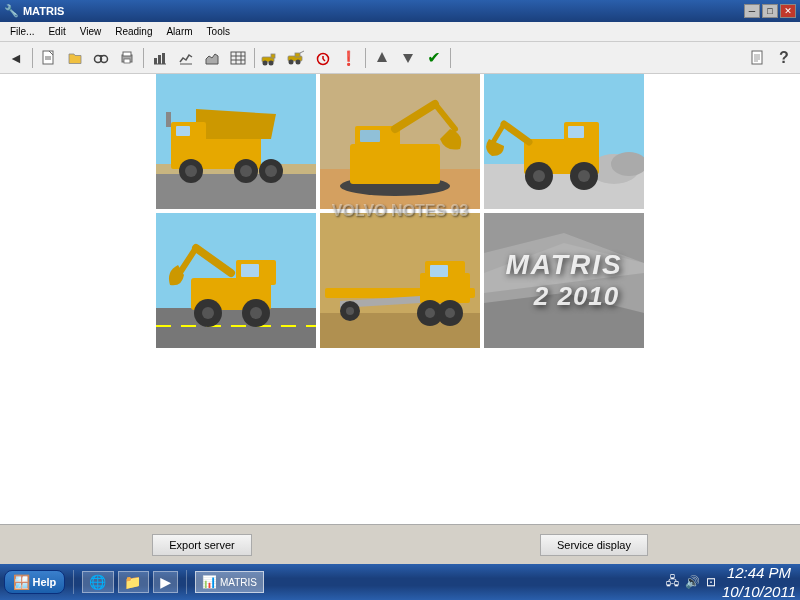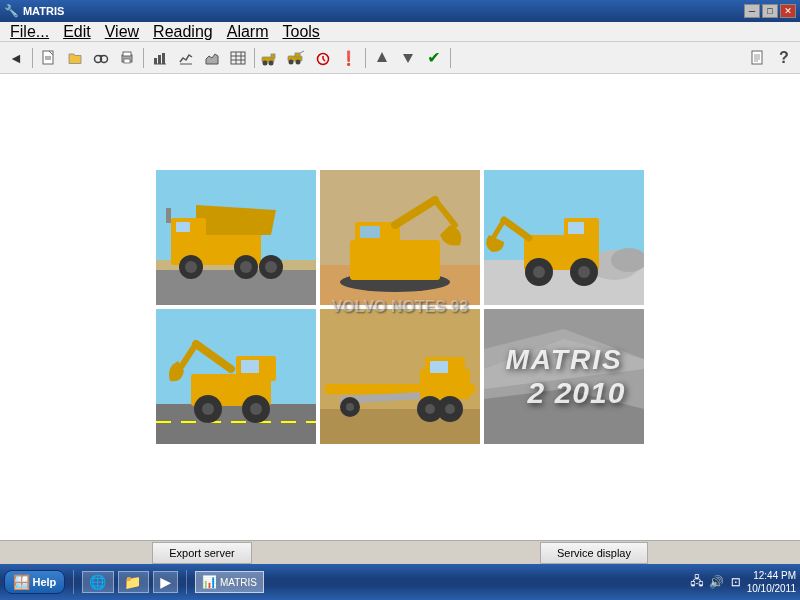--- a/index.html
+++ b/index.html
@@ -58,23 +58,22 @@
       height: 20px;
       display: flex;
       align-items: center;
       padding: 0 4px;
       gap: 2px;
       border-bottom: 1px solid #ccc;
       flex-shrink: 0;
     }
     .menu-item {
       padding: 2px 6px;
-      font-size: 16px;
+      font-size: 10px;
       cursor: pointer;
-      text-decoration: underline;
     }
 
     
     #toolbar {
       background: #f0f0f0;
       height: 32px;
       display: flex;
       align-items: center;
       padding: 2px 4px;
       gap: 2px;
@@ -98,21 +97,21 @@
       height: 20px;
       background: #aaa;
       margin: 0 2px;
     }
 
     
     #main-content {
       flex: 1;
       background: #ffffff;
       display: flex;
-      align-items: center;
+      align-items: flex-start;
       justify-content: center;
       overflow: hidden;
     }
 
     #image-grid {
       display: grid;
       grid-template-columns: repeat(3, 160px);
       grid-template-rows: repeat(2, 135px);
       gap: 4px;
     }
@@ -156,21 +155,21 @@
       color: rgba(255,255,255,0.35);
       font-weight: bold;
       white-space: nowrap;
       pointer-events: none;
       z-index: 10;
     }
 
     
     #bottom-bar {
       background: #d4d0c8;
-      height: 24px;
+      height: 40px;
       display: flex;
       align-items: center;
       justify-content: space-around;
       padding: 4px 8px;
       border-top: 1px solid #aaa;
       flex-shrink: 0;
     }
 
     .bottom-btn {
       background: linear-gradient(to bottom, #f5f5f5, #ddd);
@@ -516,21 +515,21 @@
       <div class="grid-cell" style="position:relative;">
         <svg viewBox="0 0 160 135" xmlns="http://www.w3.org/2000/svg">
 
           <rect width="160" height="135" fill="#aaa"></rect>
           <polygon points="0,0 160,0 160,50 80,30 0,60" fill="#999"></polygon>
           <polygon points="0,80 160,60 160,135 0,135" fill="#888"></polygon>
           <polygon points="0,40 80,20 160,50 160,100 80,80 0,90" fill="#bbb" opacity="0.5"></polygon>
         </svg>
         <div class="matris-text-overlay">
           <span style="font-size:28px; font-weight:900; font-style:italic; letter-spacing:2px; text-shadow:2px 2px 6px rgba(0,0,0,0.7);">MATRIS</span>
-          <span style="font-size:30px; font-weight:900; font-style:italic; letter-spacing:1px; text-shadow:2px 2px 6px rgba(0,0,0,0.7);margin-left:25px;">2  2010</span>
+          <span style="font-size:26px; font-weight:900; font-style:italic; letter-spacing:1px; text-shadow:2px 2px 6px rgba(0,0,0,0.7);margin-left:25px;">2  2010</span>
         </div>
       </div>
     </div>
   </div>
 </div>
 
 <div id="bottom-bar">
   <button class="bottom-btn">Export server</button>
   <button class="bottom-btn">Service display</button>
 </div>
@@ -556,18 +555,18 @@
 
     <div class="taskbar-app-btn" style="background:rgba(255,255,255,0.35); border:1px solid rgba(255,255,255,0.6);">
       <span style="font-size:12px;">📊</span>
       <span>MATRIS</span>
     </div>
   </div>
   <div id="taskbar-right">
     <span class="tray-icon" title="Network">🖧</span>
     <span class="tray-icon" title="Volume">🔊</span>
     <span class="tray-icon">⊡</span>
-    <div id="clock" style="color:white;font-size:10px;text-align:right;">
+    <div id="clock" style="color:white;font-size:15px;text-align:center;font-style:italic;">
       <div>12:44 PM</div>
       <div>10/10/2011</div>
     </div>
   </div>
 </div>
 
 </body></html>

